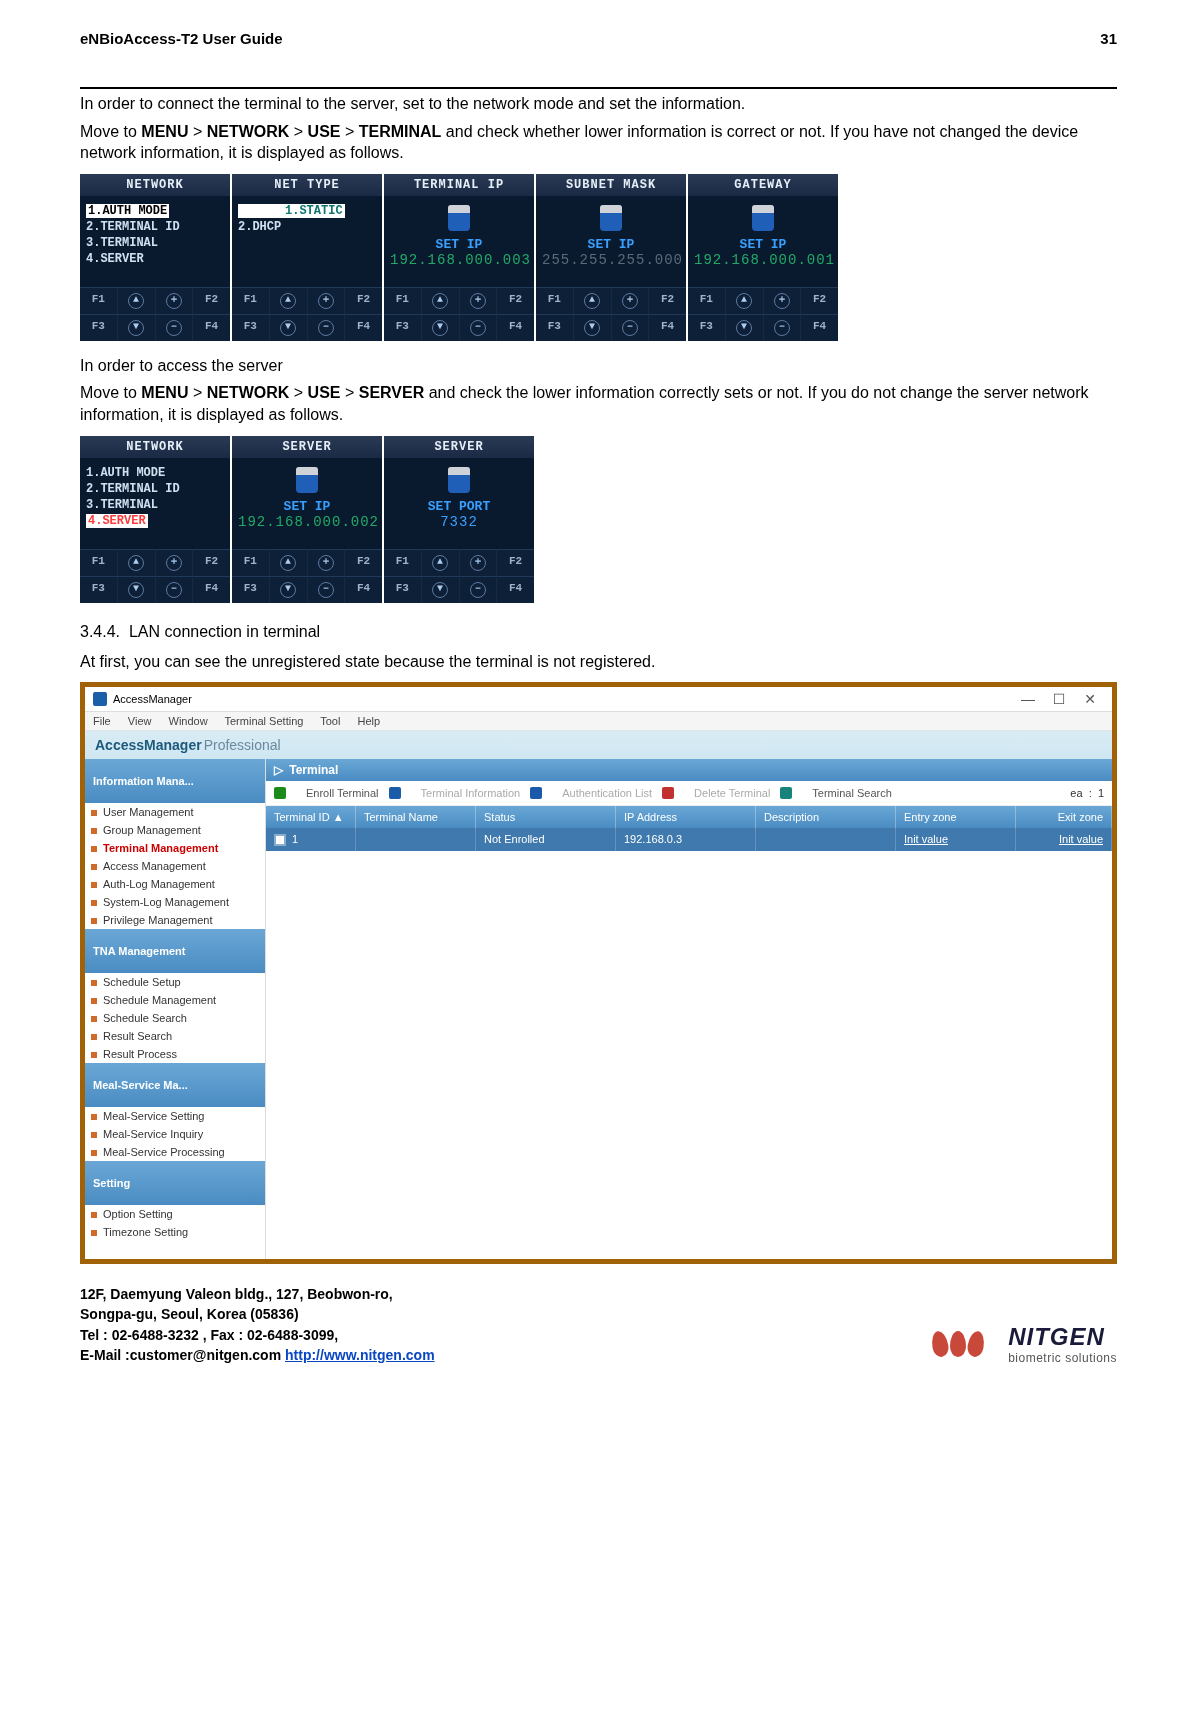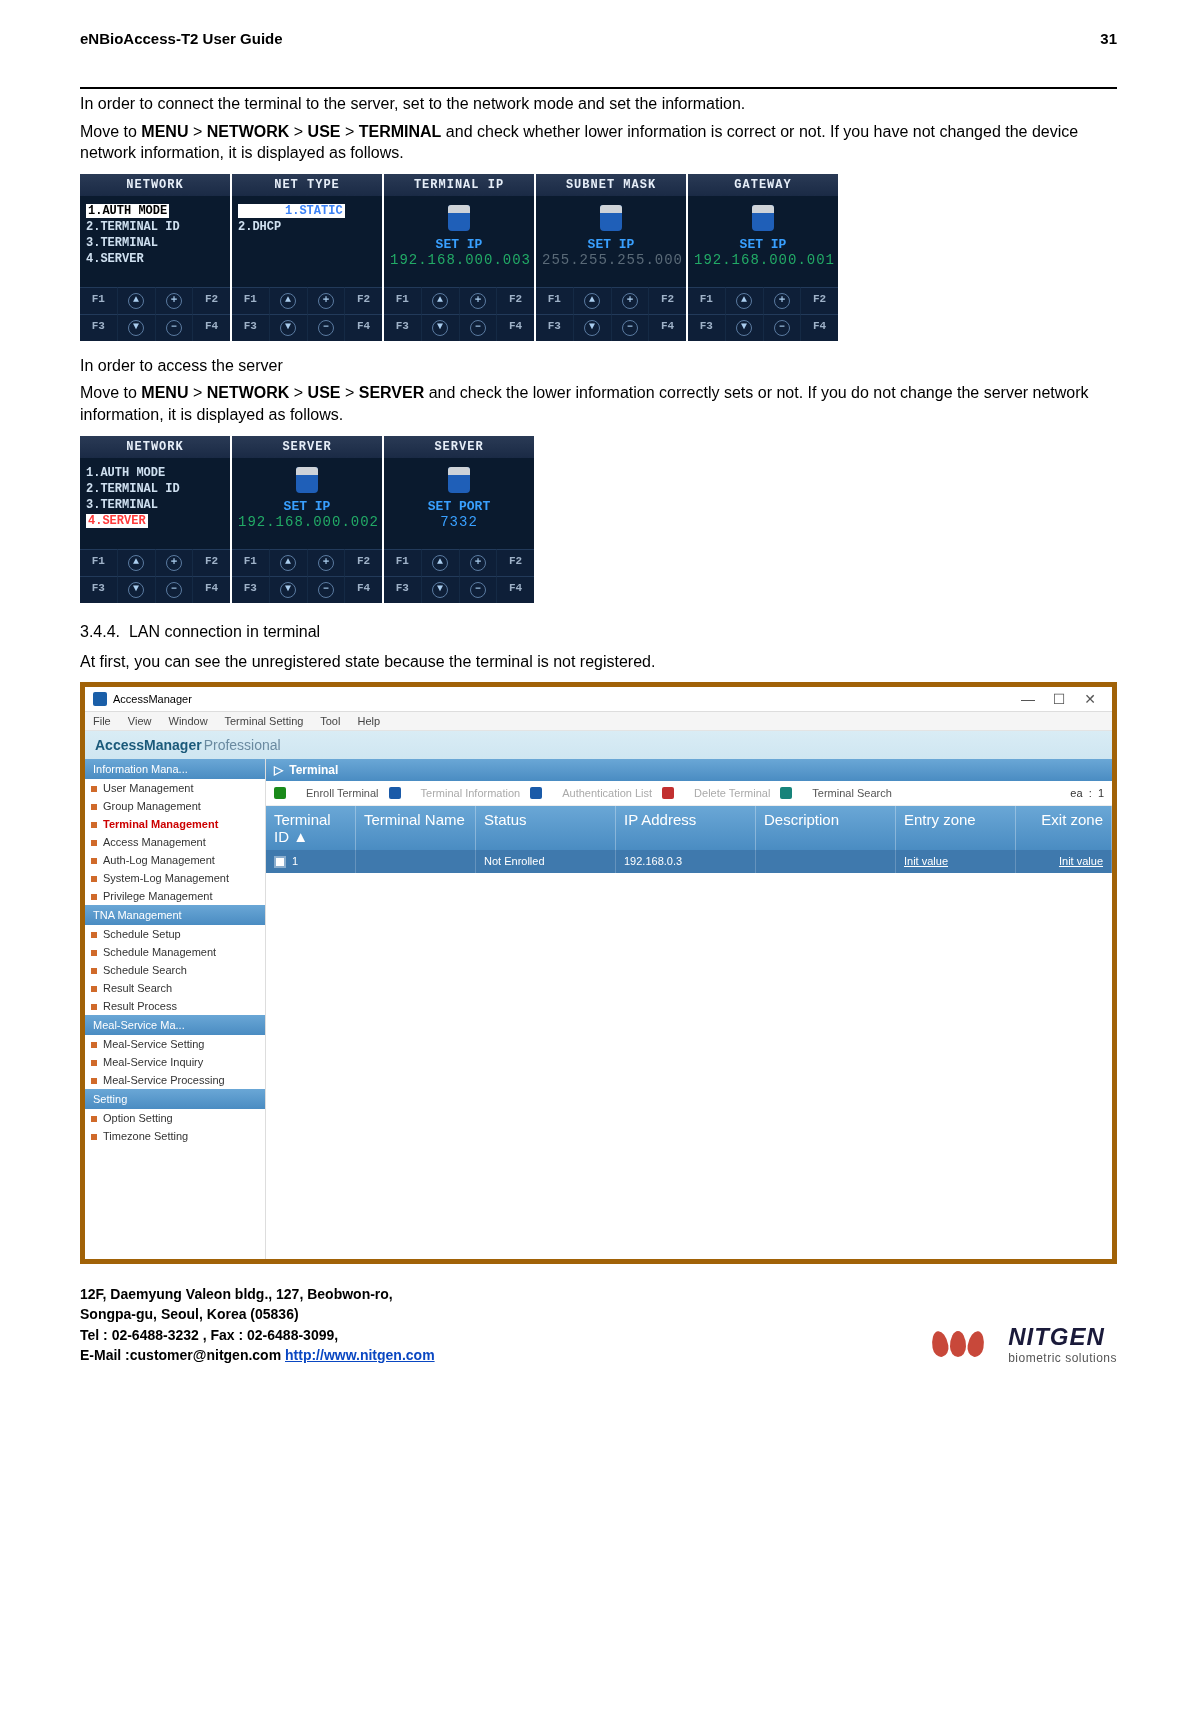--- a/index.html
+++ b/index.html
@@ -32,34 +32,34 @@
   .win { border:5px solid #a16207; margin:10px 0 20px; font-family: Tahoma, Arial, sans-serif; font-size:11px; }
   .win-title { display:flex; align-items:center; justify-content:space-between; padding:4px 8px; background:#fff; border-bottom:1px solid #ddd;}
   .win-title-left { display:flex; align-items:center; gap:6px;}
   .win-ctrls span { display:inline-block; width:28px; text-align:center; color:#555; font-size:14px;}
   .win-menu { padding:3px 8px; color:#444; background:#f5f5f5; border-bottom:1px solid #e3e3e3;}
   .win-menu span { margin-right:14px; cursor:default;}
   .brandbar { background:linear-gradient(#d9ecf5,#cfe6f1); padding:6px 10px; color:#1b5a7a; font-weight:bold; font-size:14px;}
   .brandbar .pro { color:#6a8aa0; font-weight:normal; margin-left:2px;}
   .win-body { display:flex; min-height:500px; }
   .side { width:180px; background:#fff; border-right:1px solid #ddd;}
-  .side-group-hdr { background:linear-gradient(#6aa7d6,#4a8cc2); color:#fff; font-weight:normal; padding:4px 8px; font-size:11px;}
+  .side-group-hdr { background:linear-gradient(#6aa7d6,#4a8cc2); color:#fff; font-weight:bold; padding:16px 8px; font-size:11px;}
   .side-item { padding:3px 10px 3px 18px; color:#333; position:relative; cursor:default;}
   .side-item::before { content:""; position:absolute; left:6px; top:7px; width:6px; height:6px; background:#d06a2a; }
   .side-item.active { color:#c00; font-weight:bold;}
   .main { flex:1; background:#fff;}
   .main-hdr { background:linear-gradient(#6aa7d6,#4a8cc2); color:#fff; font-weight:bold; padding:4px 8px; font-size:12px;}
   .main-hdr .tri { margin-right:6px; }
   .toolbar { padding:6px 8px; display:flex; align-items:center; gap:10px; color:#555; border-bottom:1px solid #eee; flex-wrap:wrap;}
   .toolbar .tl { display:flex; gap:20px;}
   .tl-icon { width:12px; height:12px; display:inline-block; border-radius:2px;}
   .ic-green { background:#1a8a1a;} .ic-blue{background:#1a5aa8;} .ic-red{background:#c23030;} .ic-teal{background:#17837a;}
   .tl .dis { color:#aaa;}
   .ea { margin-left:auto; color:#333;}
-  .grid-head { display:flex; background:linear-gradient(#6aa7d6,#4a8cc2); color:#fff; font-size:15px;}
+  .grid-head { display:flex; background:linear-gradient(#6aa7d6,#4a8cc2); color:#fff; font-size:11px;}
   .gh { padding:5px 8px; border-right:1px solid rgba(255,255,255,.3); box-sizing:border-box;}
   .c1{width:90px;} .c2{width:120px;} .c3{width:140px;} .c4{width:140px;} .c5{width:140px;} .c6{width:120px;} .c7{flex:1;text-align:right;}
   .grid-row { display:flex; font-size:11px; color:#fff; background:#3f79ad;}
   .grid-row .gc { padding:5px 8px; border-right:1px solid rgba(255,255,255,.2); box-sizing:border-box;}
   .grid-row .c1 svg { vertical-align:middle; margin-right:3px;}
   .grid-row .c6b,.grid-row .c7b{ color:#fff;text-decoration:underline;}
   .grid-rest { height:380px; }
 
   .footer { display:flex; justify-content:space-between; align-items:flex-end; margin-top:10px;}
   .addr { font-size:14px; font-weight:bold; line-height:1.45;}
@@ -115,21 +115,21 @@
         <div class="fcell"><span class="arrow">▼</span></div>
         <div class="fcell"><span class="arrow">－</span></div>
         <div class="fcell">F4</div>
       </div>
     </div>
 
     <div class="screen">
       <div class="scr-title">NET TYPE</div>
       <div class="scr-body">
         <div class="menu-list">
-          <div><span class="sel" style="color:#3b82f6;padding-left:47px;">1.STATIC</span></div>
+          <div><span class="sel" style="color:#0f766e;padding-left:47px;">1.STATIC</span></div>
           <div>2.DHCP</div>
         </div>
       </div>
       <div class="scr-footer">
           <div class="fcell">F1</div>
           <div class="fcell"><span class="arrow">▲</span></div>
           <div class="fcell"><span class="arrow">＋</span></div>
           <div class="fcell">F2</div>
         </div>
       <div class="scr-footer">

